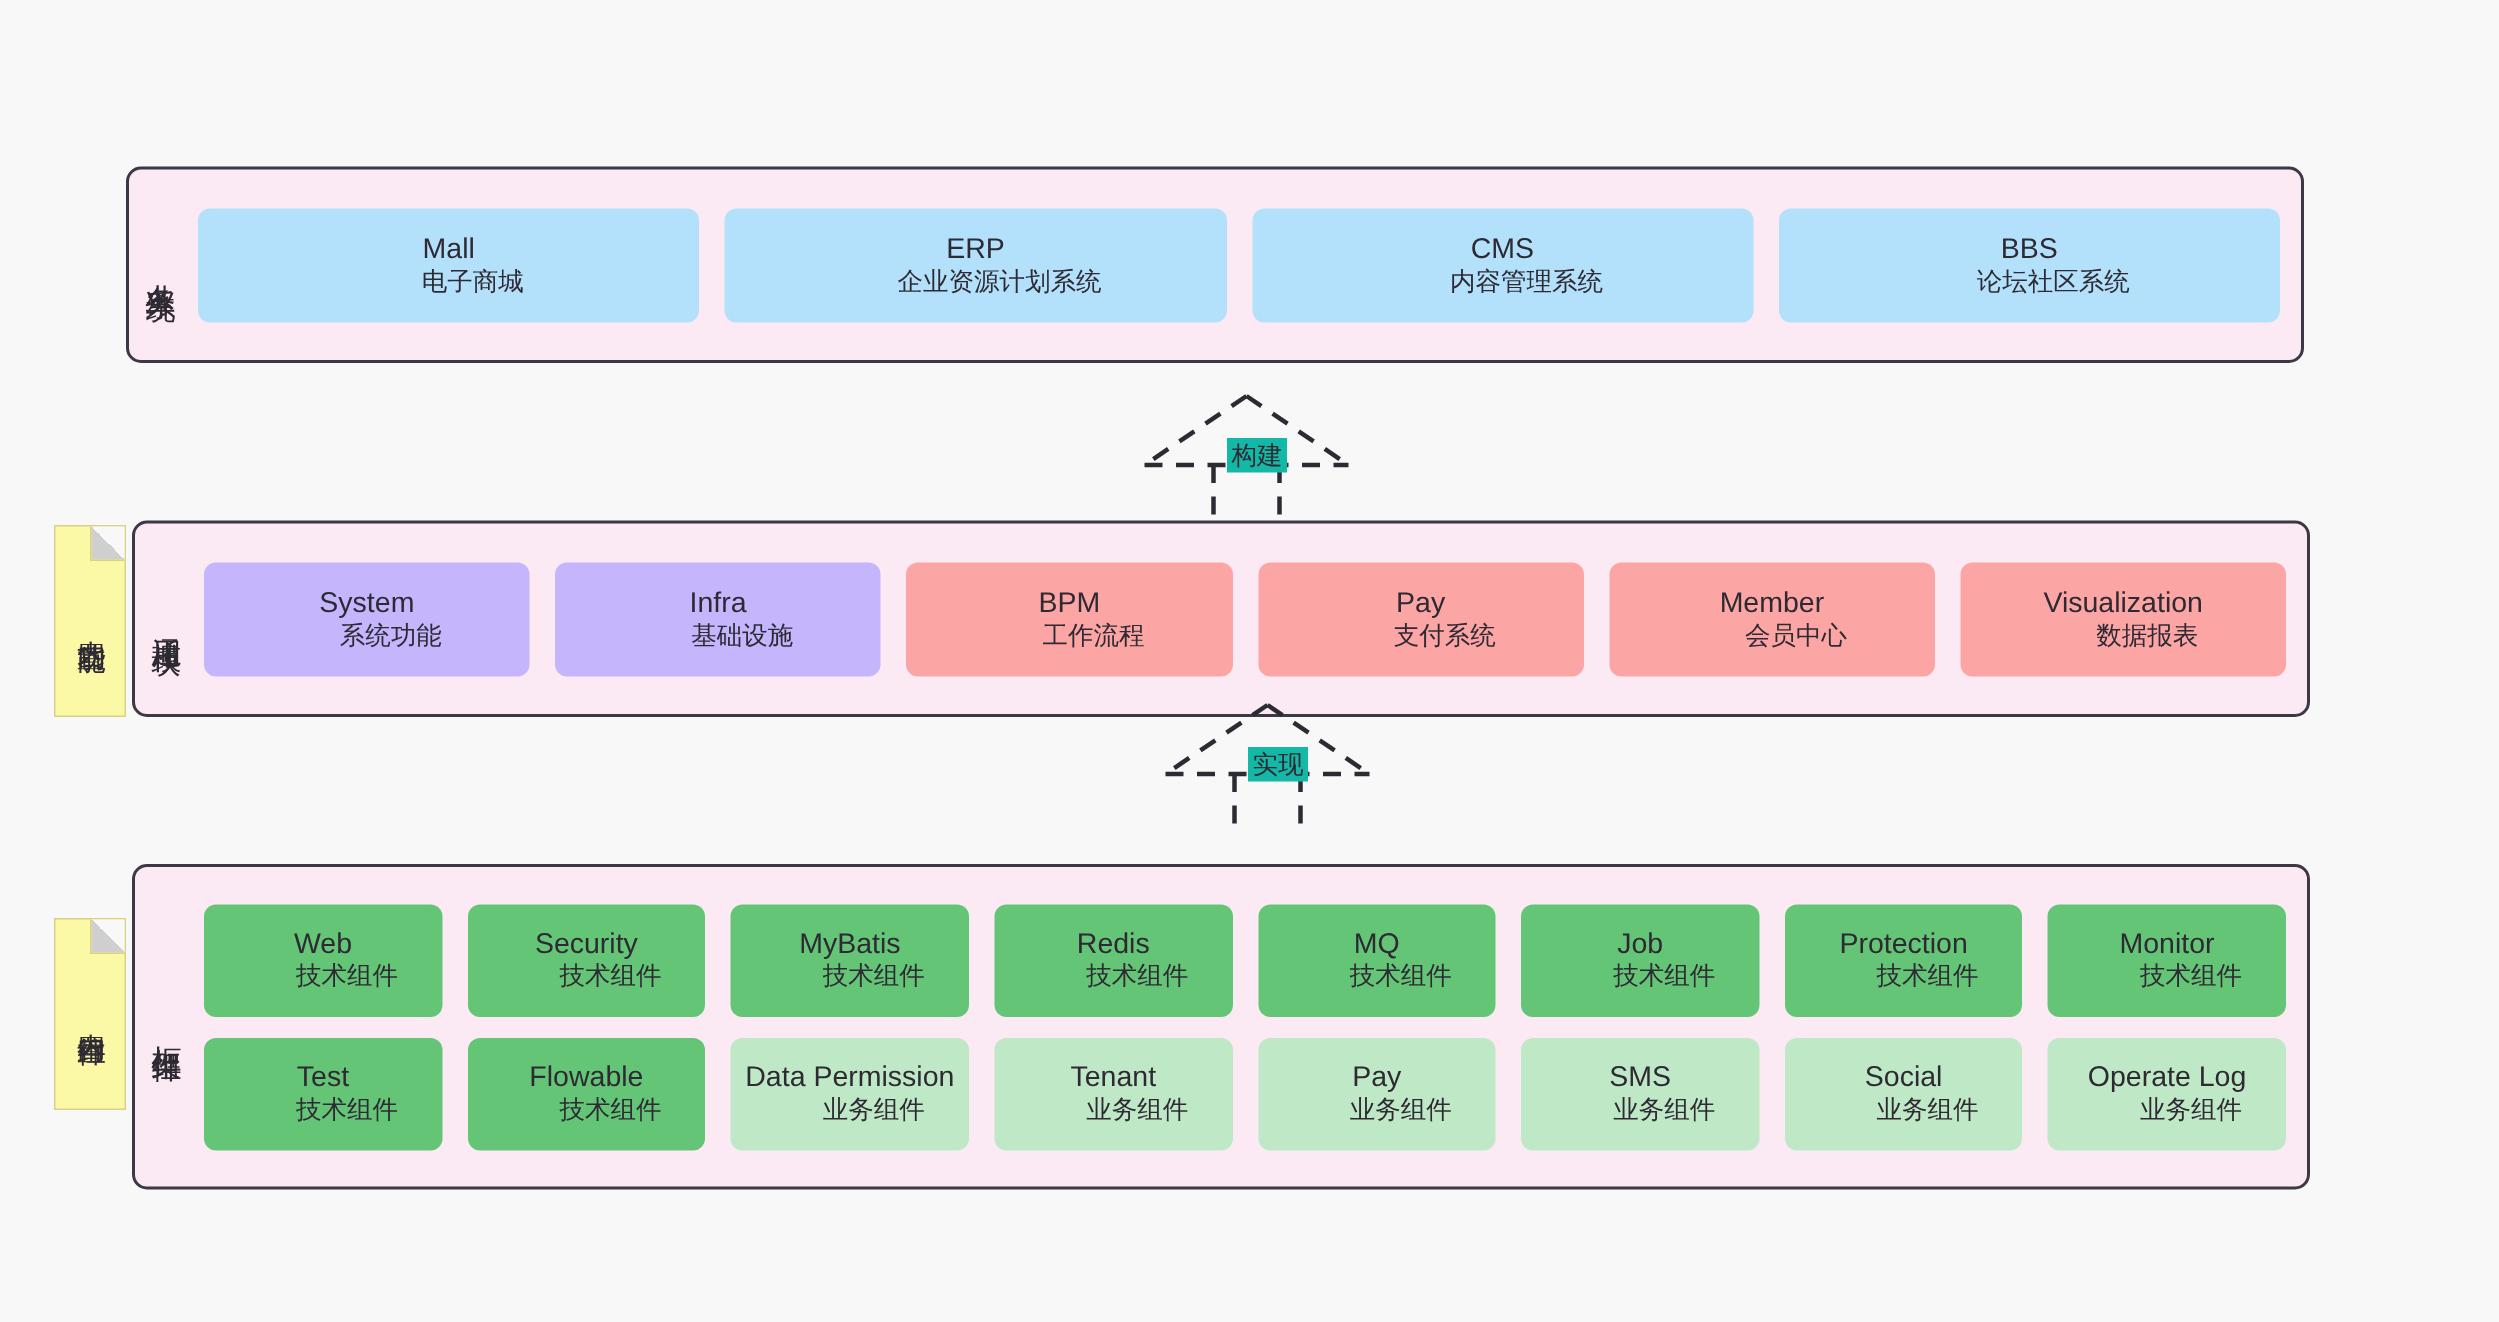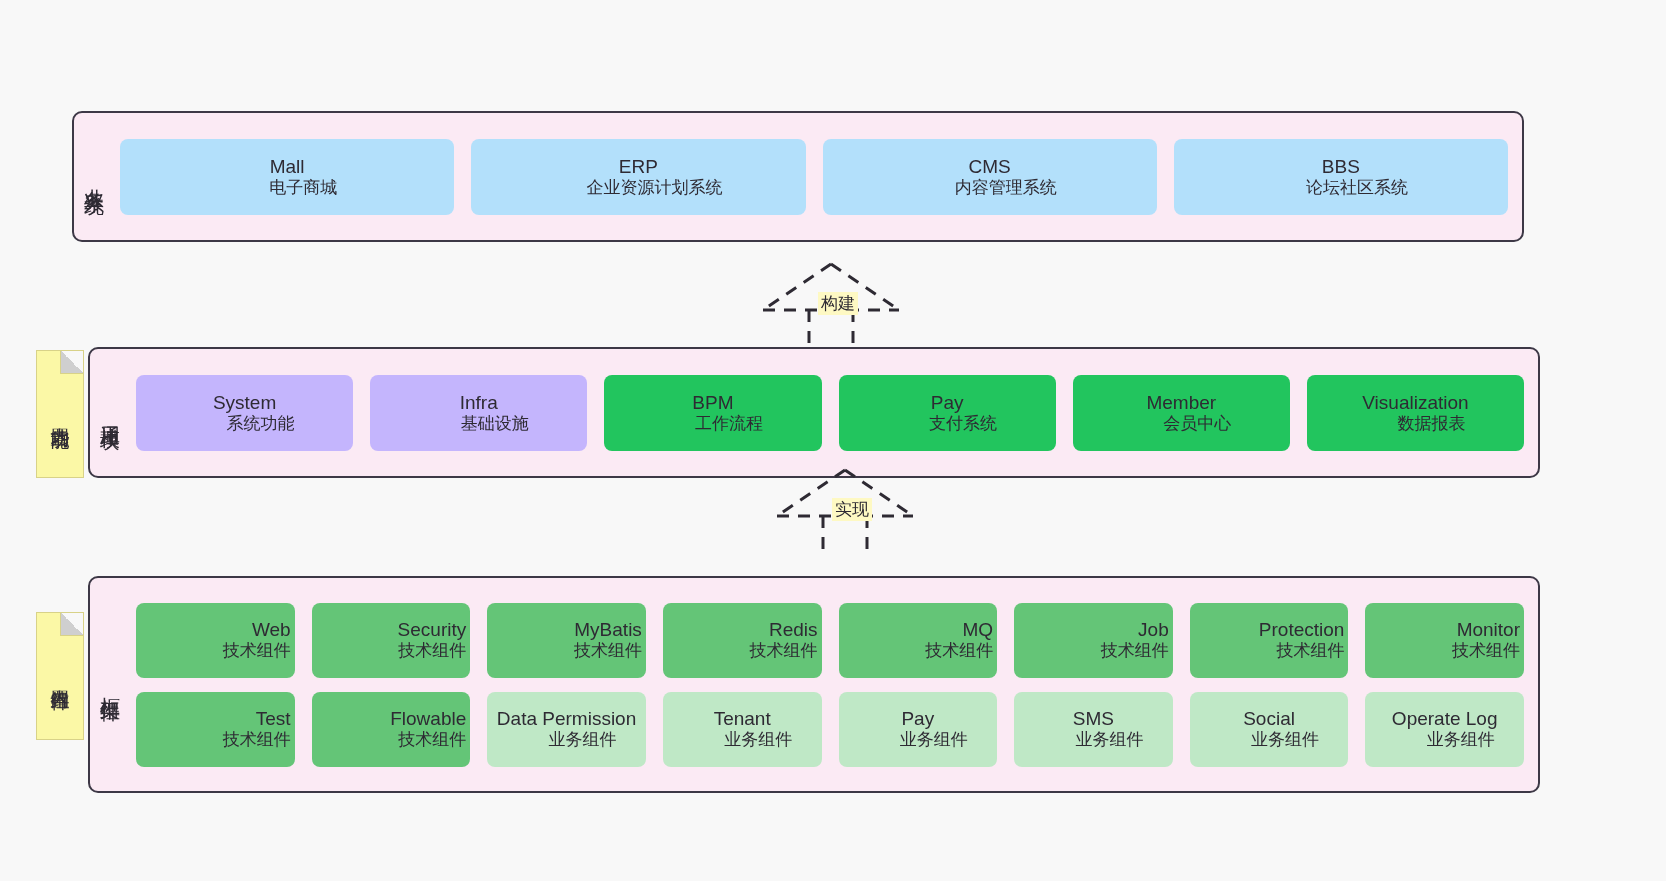--- a/index.html
+++ b/index.html
@@ -64,26 +64,26 @@
     line-height: 1.22;
     padding: 6px 4px;
     color: #2e2a33;
   }
   .cell .t1 { font-size: 19px; }
   .cell .t2 { font-size: 17px; padding-left: 32px; }
 
   
   .c-blue       { background: #b3e0fb; }
   .c-red        { background: #c4b5fd; }
-  .c-pink       { background: #22c55e; }
-  .c-green      { background: #64c577; align-items: flex-end; }
+  .c-pink       { background: #fca5a5; }
+  .c-green      { background: #64c577; }
   .c-lightgreen { background: #bfe8c6; }
 
   
-  #layer-business { left: 72px;  top: 111px; width: 1452px; height: 131px; }
+  #layer-business { left: 84px;  top: 111px; width: 1452px; height: 131px; }
   #layer-common   { left: 88px;  top: 347px; width: 1452px; height: 131px; }
   #layer-frame    { left: 88px;  top: 576px; width: 1452px; height: 217px; }
 
   #layer-business .row .cell,
   #layer-common  .row .cell { height: 76px; }
   #layer-frame .row .cell   { height: 75px; }
 
   
   .note {
     position: absolute;
@@ -113,21 +113,21 @@
   #note-common { left: 36px; top: 350px; height: 128px; }
   #note-frame  { left: 36px; top: 612px; height: 128px; }
 
   
   .connector { position: absolute; }
   .connector svg { display: block; overflow: visible; }
   .conn-label {
     position: absolute;
     font-size: 17px;
     color: #2e2a33;
-    background: #fef9c3;
+    background: #14b8a6;
     padding: 0 3px;
     white-space: nowrap;
     user-select: none;
   }
   #conn-build { left: 756px; top: 258px; width: 150px; height: 86px; }
   #conn-build .conn-label { left: 62px; top: 34px; }
   #conn-impl  { left: 770px; top: 464px; width: 150px; height: 86px; }
   #conn-impl  .conn-label { left: 62px; top: 34px; }
 </style>
 </head>

